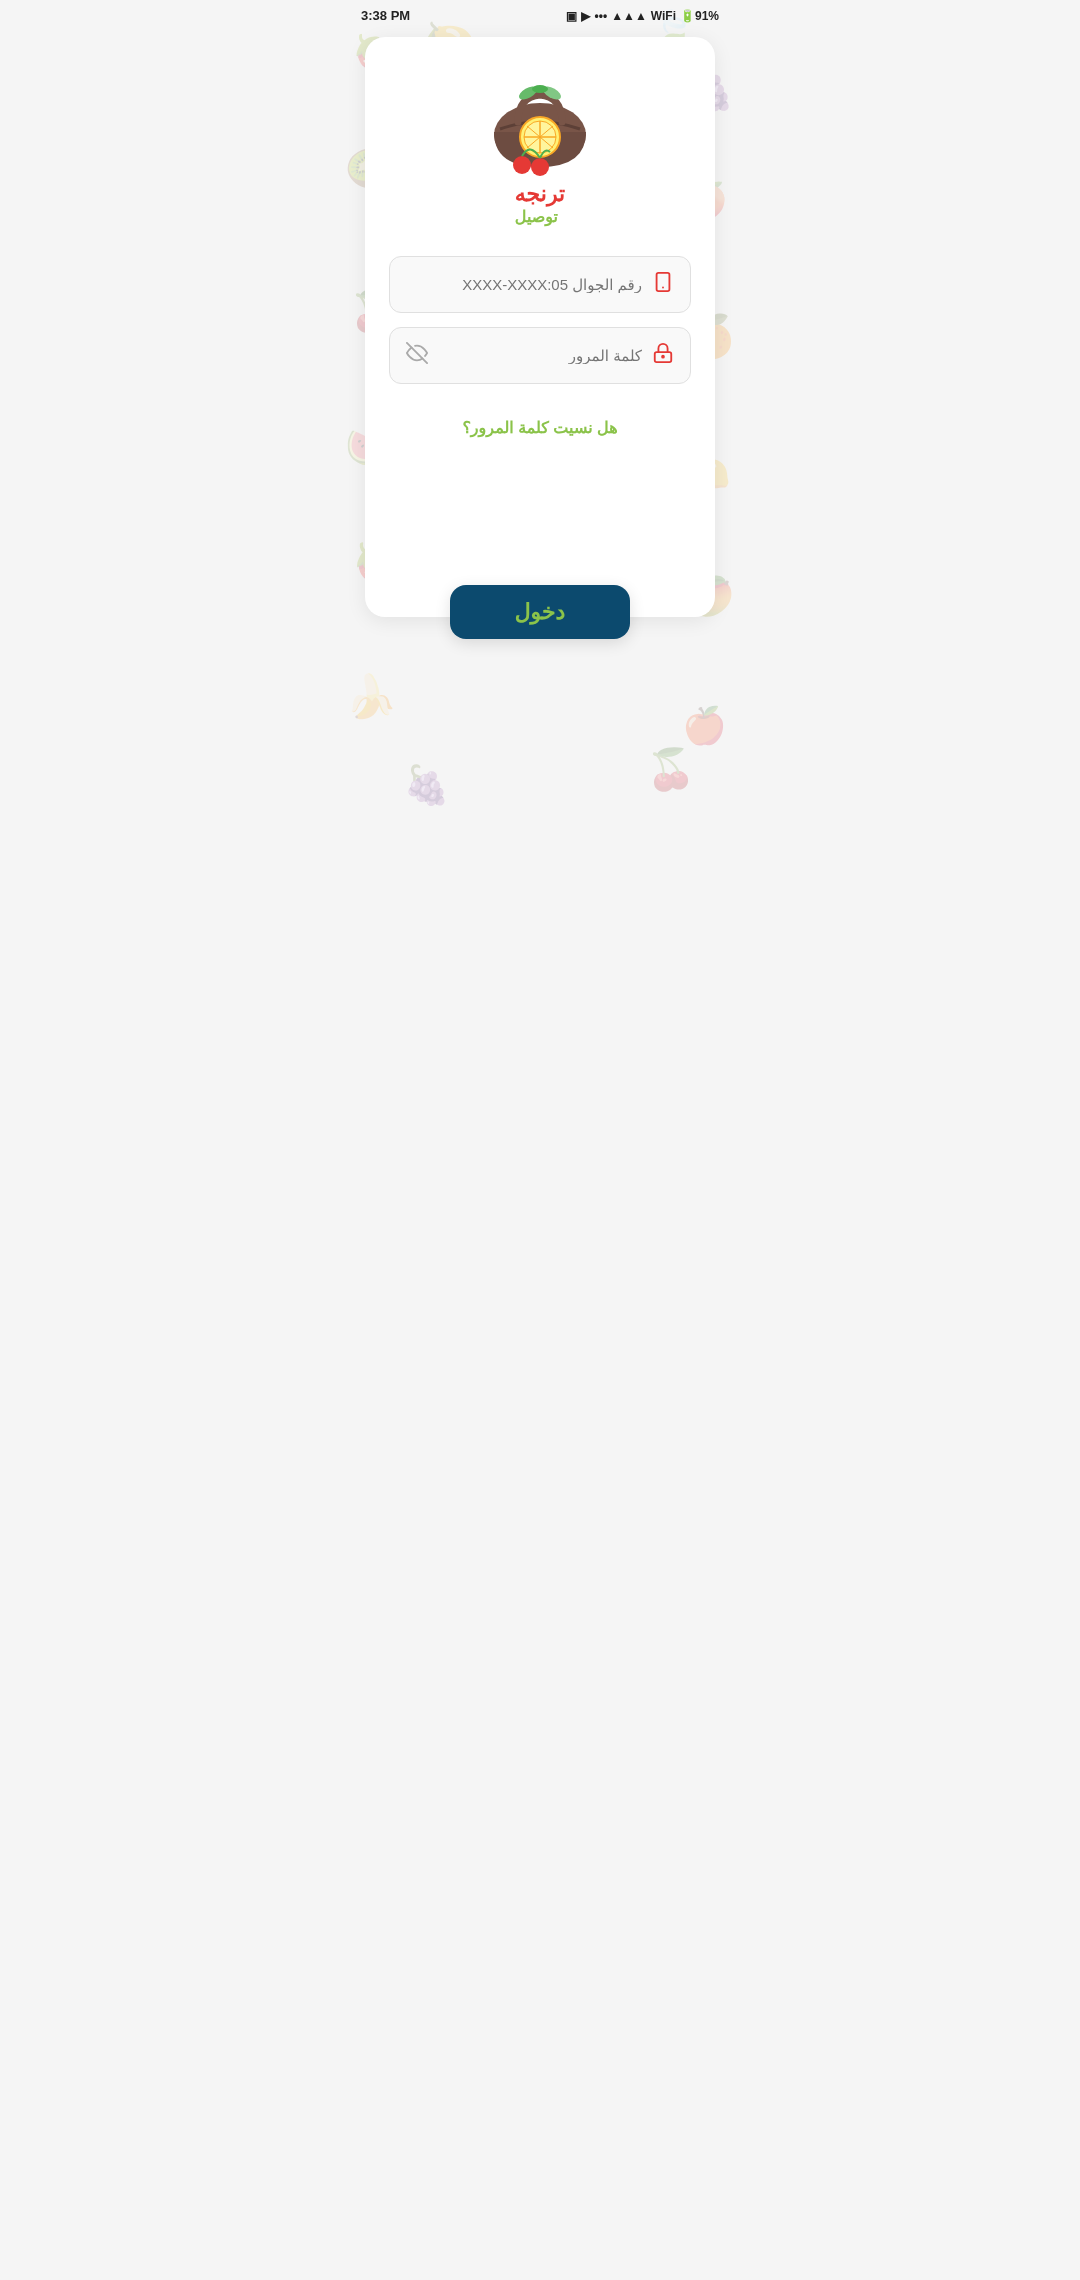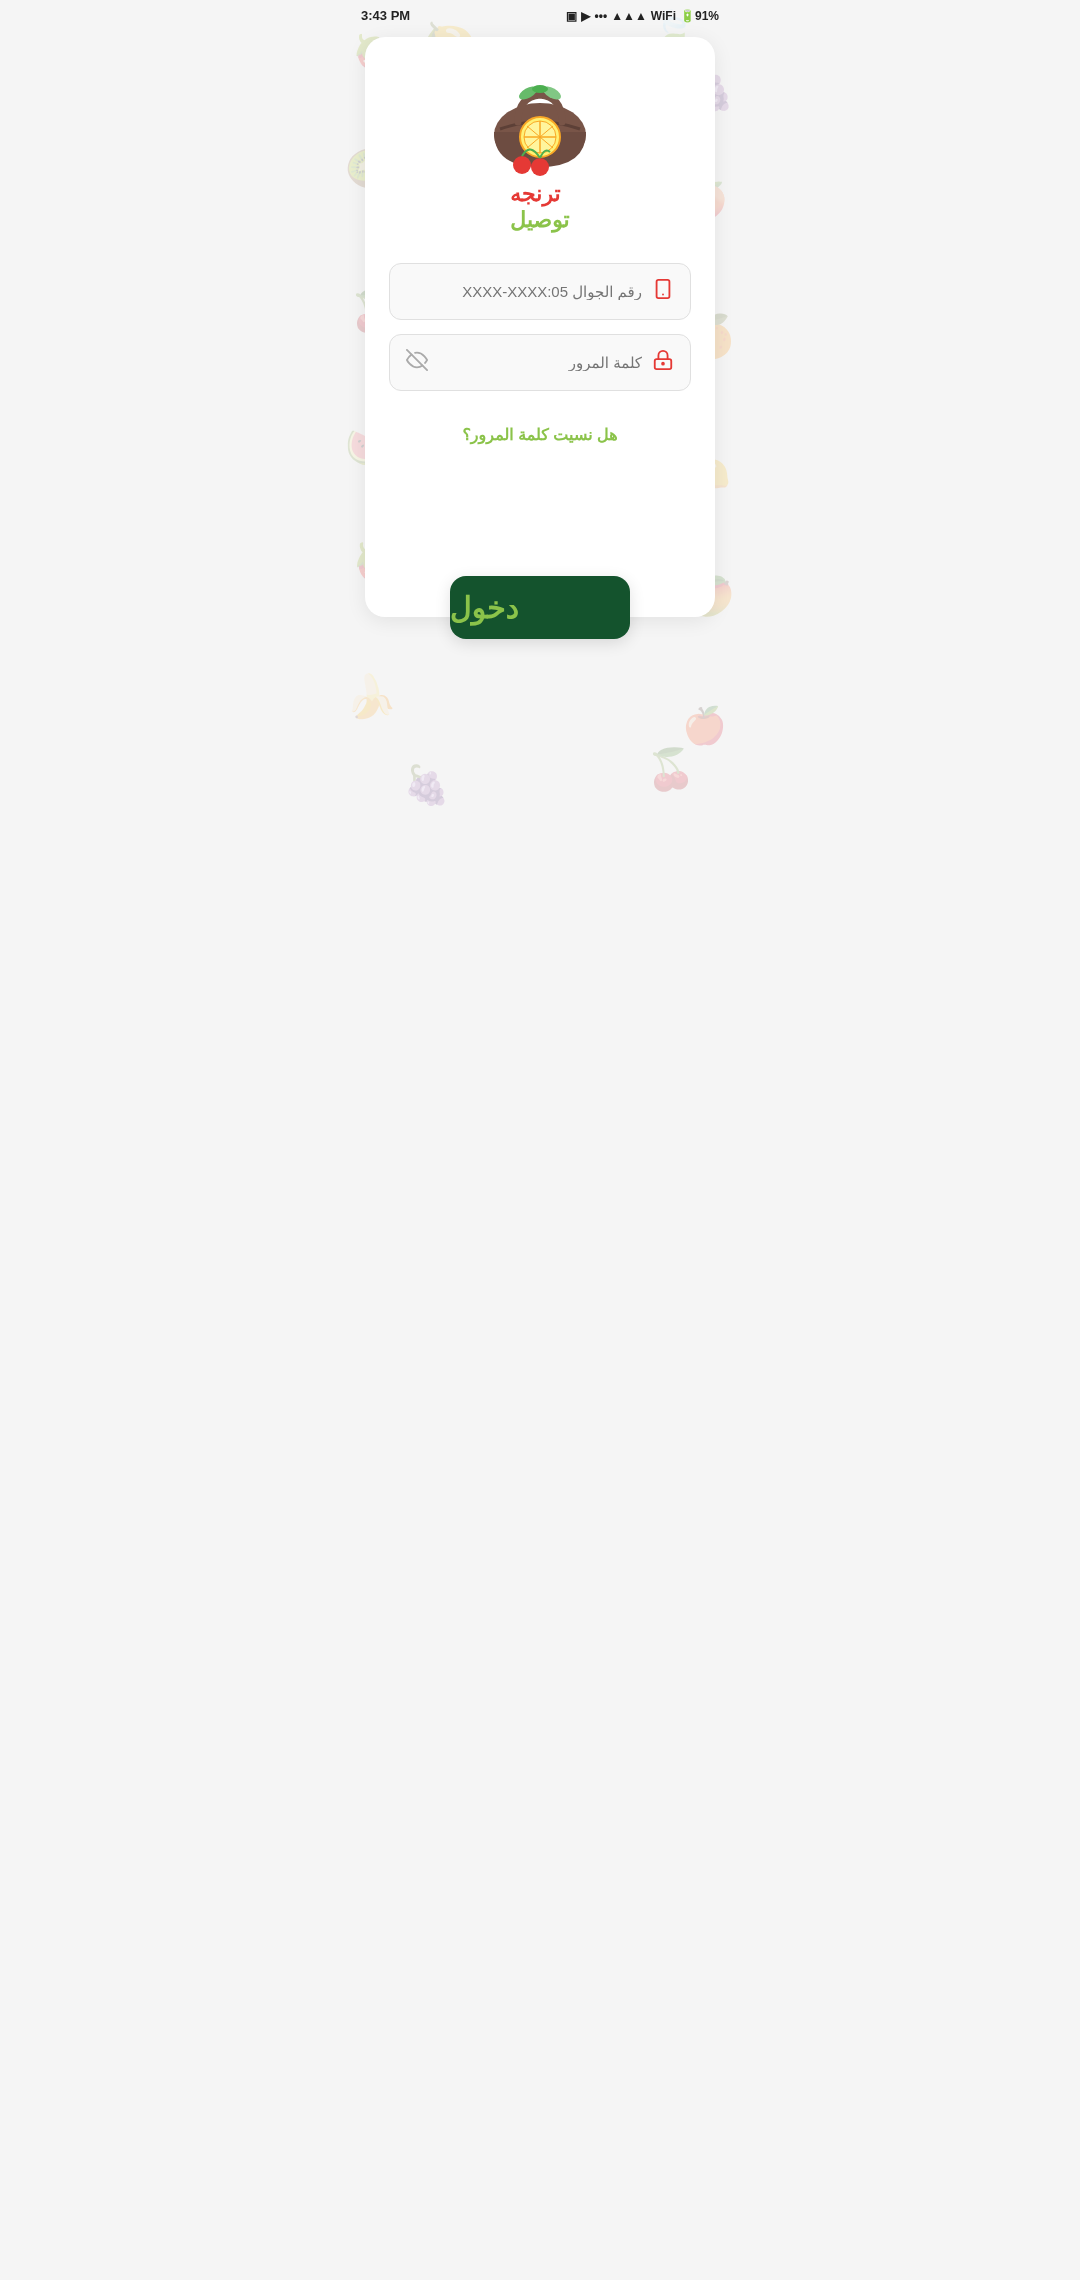--- a/index.html
+++ b/index.html
@@ -117,21 +117,21 @@
       margin-top: 4px;
     }
     .logo-text .line1 {
       font-size: 22px;
       font-weight: 700;
       color: #e53935;
       font-family: Arial, sans-serif;
       direction: rtl;
     }
     .logo-text .line2 {
-      font-size: 22px;
+      font-size: 16px;
       font-weight: 700;
       color: #8bc34a;
       font-family: Arial, sans-serif;
       direction: rtl;
     }
 
     
     .input-wrapper {
       width: 100%;
       display: flex;
@@ -181,30 +181,30 @@
     .login-btn-wrap {
       position: absolute;
       bottom: -22px;
       left: 50%;
       transform: translateX(-50%);
       width: 180px;
     }
     .login-btn {
       width: 100%;
       padding: 14px 0;
-      background: #14532d;
+      background: #0c4a6e;
       border: none;
       border-radius: 16px;
-      font-size: 30px;
+      font-size: 22px;
       font-weight: 700;
       color: #8bc34a;
       box-shadow: 0 4px 16px rgba(0,0,0,0.12);
       cursor: pointer;
       direction: rtl;
-      text-align: left;
+      text-align: center;
     }
 
     
     .f1  { top: 4%; left: 2%;   font-size: 36px; color: #f48fb1; }
     .f2  { top: 2%; left: 20%;  font-size: 44px; color: #fff176; }
     .f3  { top: 1%; right: 10%; font-size: 38px; color: #a5d6a7; }
     .f4  { top: 8%; right: 0%;  font-size: 40px; color: #ef9a9a; }
     .f5  { top: 18%; left: 0%;  font-size: 36px; color: #80cbc4; }
     .f6  { top: 22%; right: 2%; font-size: 38px; color: #ffcc80; }
     .f7  { top: 35%; left: 1%;  font-size: 40px; color: #ce93d8; }
@@ -234,21 +234,21 @@
   <span class="fruit-item f10">🍋</span>
   <span class="fruit-item f11">🍓</span>
   <span class="fruit-item f12">🥭</span>
   <span class="fruit-item f13">🍌</span>
   <span class="fruit-item f14">🍎</span>
   <span class="fruit-item f15">🍇</span>
   <span class="fruit-item f16">🍒</span>
 </div>
 
 <div class="status-bar">
-  <span class="time">3:43 PM</span>
+  <span class="time">3:38 PM</span>
   <div class="status-icons">
     <span>▣</span>
     <span>▶</span>
     <span>•••</span>
     <span>▲▲▲</span>
     <span>WiFi</span>
     <span>🔋91%</span>
   </div>
 </div>
 

